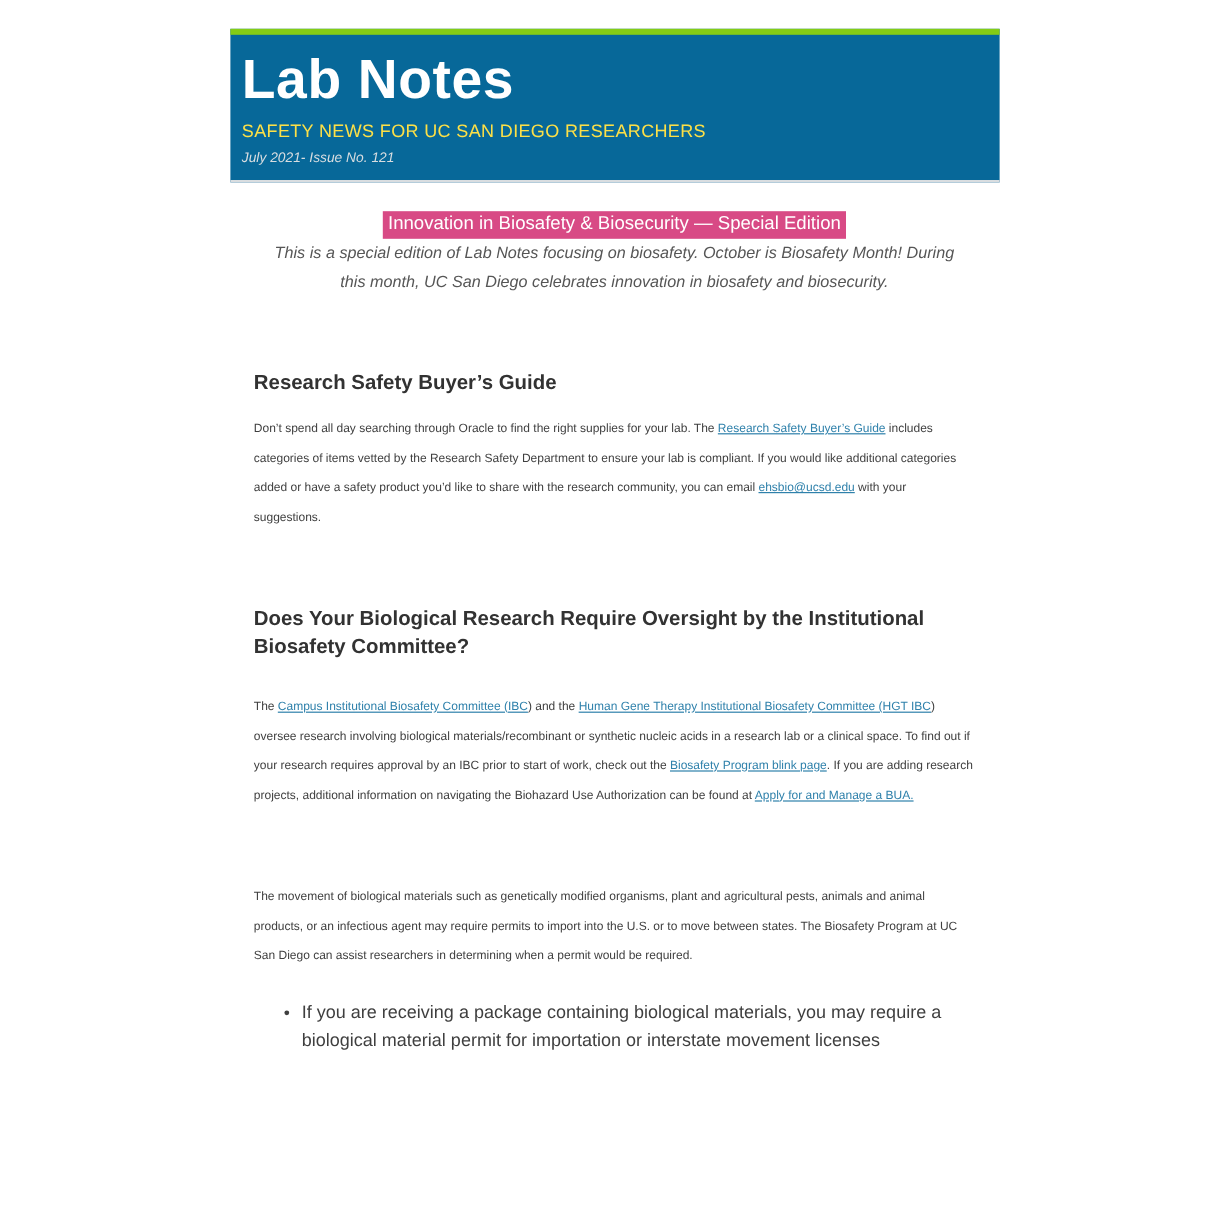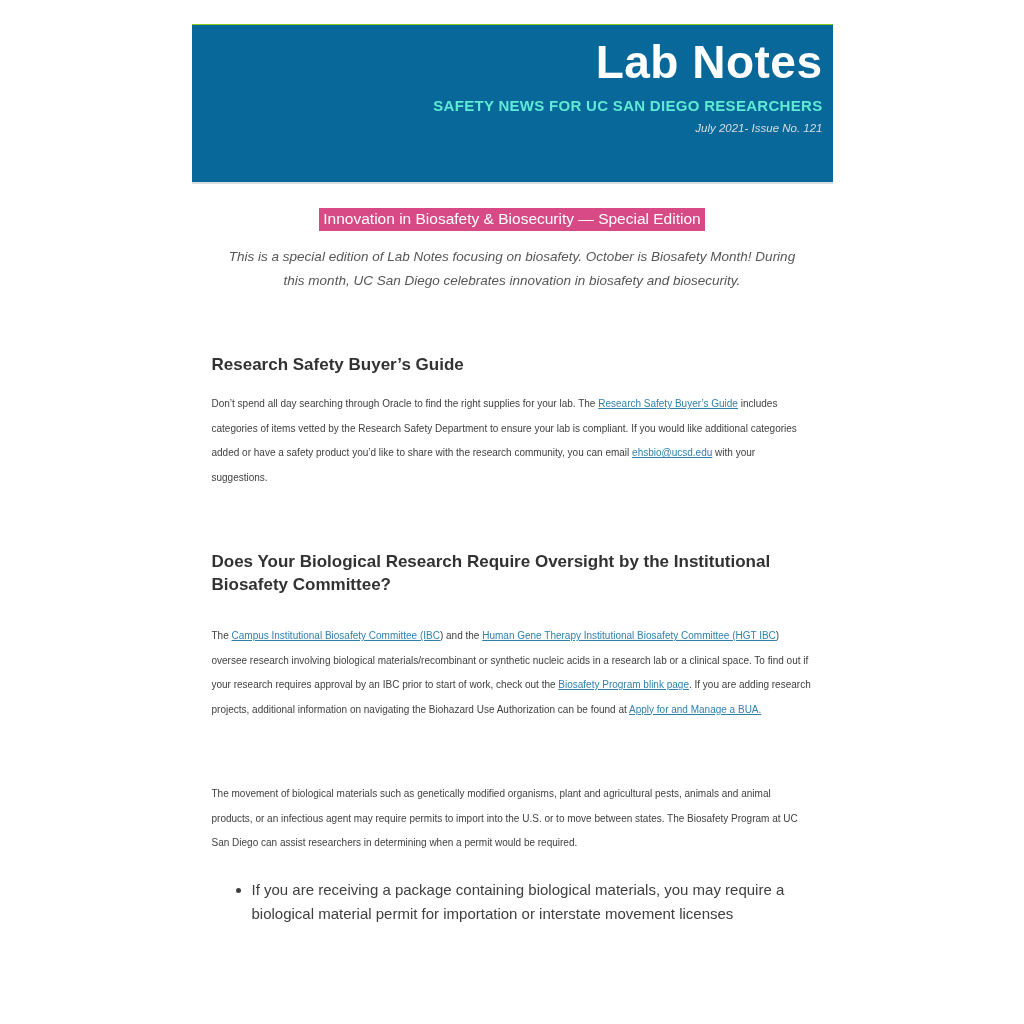--- a/index.html
+++ b/index.html
@@ -10,38 +10,38 @@
     font-family: "Liberation Sans", sans-serif;
   }
   .page { width: 1024px; height: 1024px; overflow: hidden; }
   .email {
     width: 641px;
     margin: 24px auto 0 auto;
   }
   
   .masthead {
     background: #076899;
-    border-top: 1px solid #84cc16;
+    border-top: 5px solid #84cc16;
     border-bottom: 2px solid #d9dde0;
-    text-align: right;
+    text-align: left;
     padding: 12px 10px 13px 10px;
-    height: 160px;
+    height: 128px;
   }
   .masthead-title {
     color: #ffffff;
     font-size: 46px;
     font-weight: bold;
     letter-spacing: 0.5px;
     line-height: 1.1;
   }
   .masthead-sub {
     margin-top: 9px;
-    color: #5eead4;
+    color: #fde047;
     font-size: 15px;
-    font-weight: bold;
+    font-weight: normal;
     letter-spacing: 0.3px;
   }
   .masthead-issue {
     margin-top: 8px;
     color: #d8dde0;
     font-size: 11.5px;
     font-style: italic;
   }
   
   .content { padding: 0 20px; }
@@ -51,21 +51,20 @@
   }
   .banner {
     display: inline-block;
     background: #d84a85;
     color: #ffffff;
     font-size: 15.5px;
     font-weight: normal;
     padding: 2px 4px 3px 4px;
   }
   .intro {
-    margin-top: 14px;
     text-align: center;
     color: #565656;
     font-size: 13.5px;
     font-style: italic;
     line-height: 24px;
     padding: 0 12px;
   }
   section { margin-top: 60px; }
   .section-heading {
     color: #323232;

